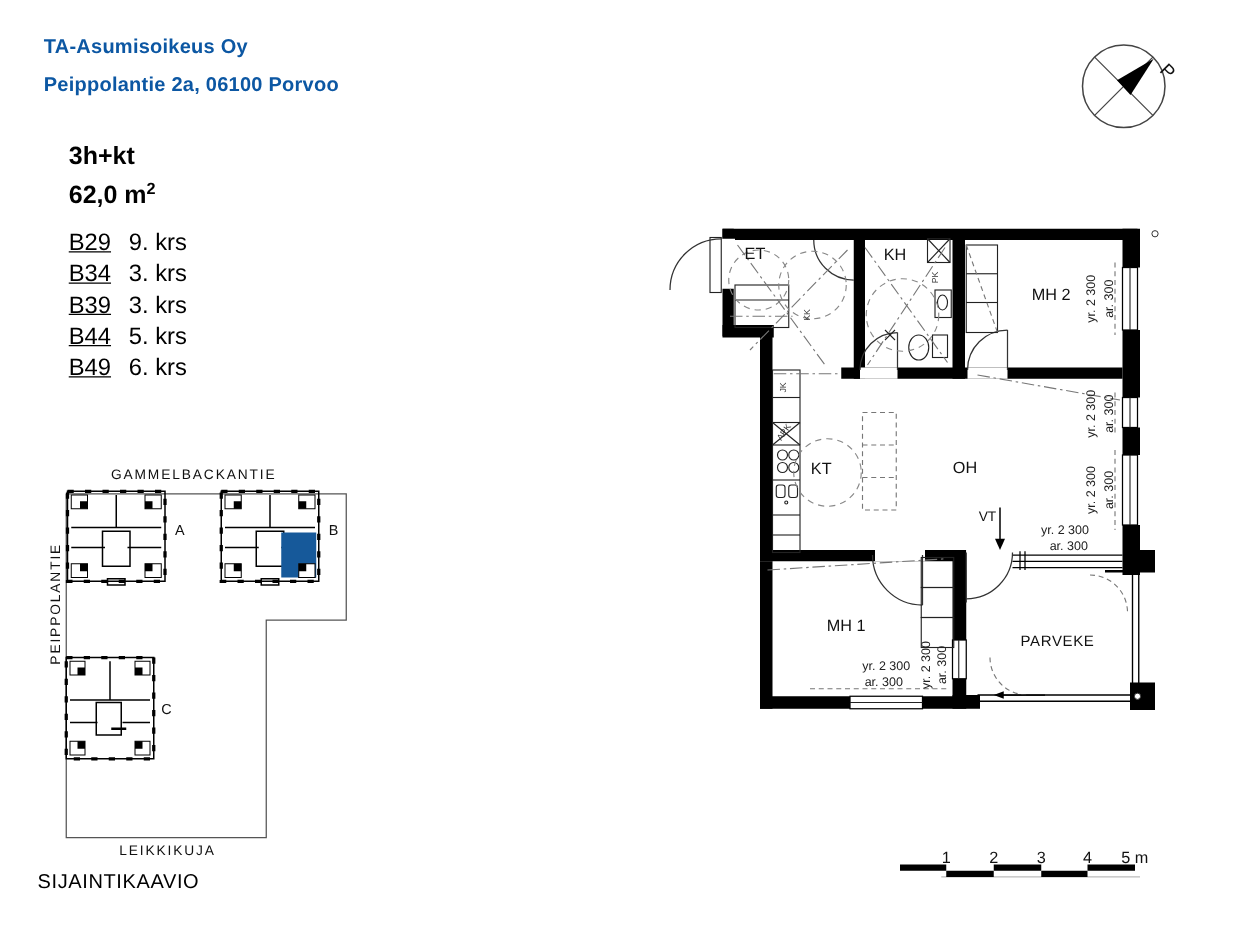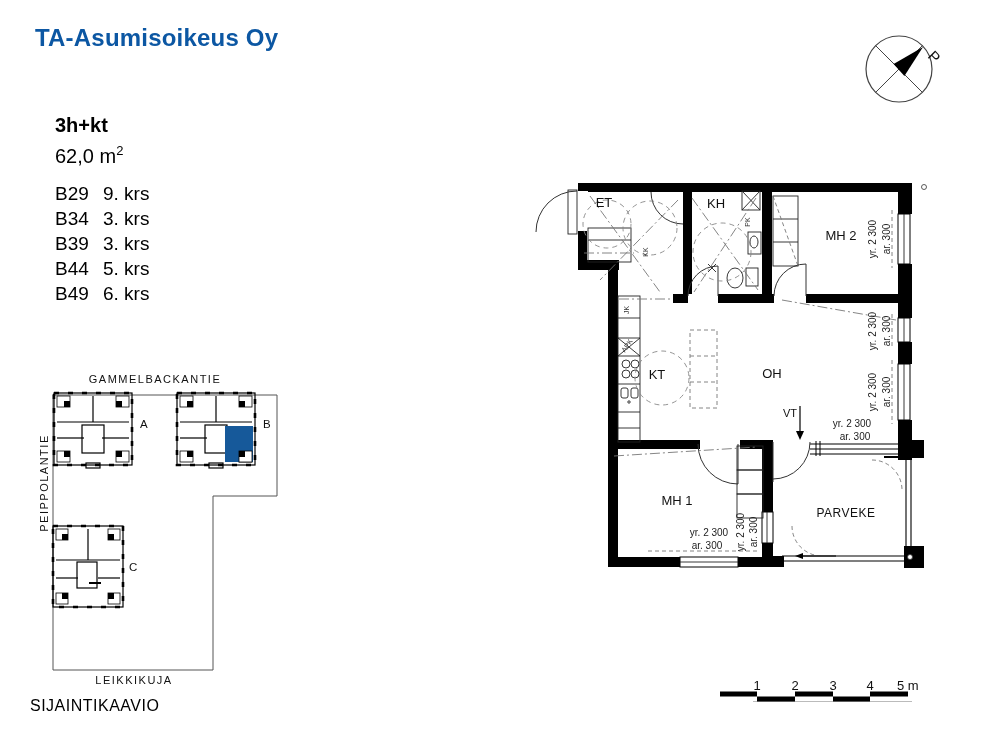--- a/index.html
+++ b/index.html
@@ -1,26 +1,26 @@
 <!DOCTYPE html>
 <html><head>
 <meta charset="utf-8">
 <style>
   html,body{margin:0;padding:0;background:#fff;}
   body{width:1000px;height:750px;position:relative;overflow:hidden;
        font-family:"Liberation Sans",sans-serif;color:#000;}
   .abs{position:absolute;}
-  .title{left:35px;top:22px;font-size:24px;font-weight:bold;
+  .title{left:35px;top:22px;font-size:16px;font-weight:bold;
          color:#0c57a3;line-height:31px;letter-spacing:.2px;}
   .apt{left:35px;top:112px;margin-left:20px;}
   .apt .type{font-size:20px;font-weight:bold;line-height:26px;}
-  .apt .area{font-size:20px;font-weight:normal;line-height:26px;}
+  .apt .area{font-size:20px;font-weight:bold;line-height:26px;}
   .apt .area sup{font-size:13px;}
   .unit-list{margin-top:12px;font-size:19px;line-height:25px;}
-  .unit-row span.code{display:inline-block;width:48px;}
+  .unit-row span.code{display:inline-block;width:48px;text-decoration:underline;}
   svg{position:absolute;overflow:visible;}
   svg text{font-family:"Liberation Sans",sans-serif;fill:#111;}
   .room-label{font-size:13px;}
   .room-label-sm{font-size:12px;letter-spacing:.5px;}
   .ann{font-size:10px;fill:#222;}
   .tiny{font-size:7px;fill:#333;}
   .vt{font-size:11px;}
   .street{font-size:11px;letter-spacing:1.5px;}
   .bldg-label{font-size:11.5px;}
   .caption{left:30px;top:697px;font-size:16px;letter-spacing:.5px;text-align:center;}
@@ -40,20 +40,21 @@
   .bw{stroke:#000;stroke-width:1.2;fill:none;}
   .bwd{stroke:#000;stroke-width:2.6;fill:none;stroke-dasharray:5 9;}
   .balc{fill:#fff;stroke:#000;stroke-width:.8;}
   .csq{fill:#000;}
 </style>
 </head>
 <body>
 
 <div class="abs title">
   <div>TA-Asumisoikeus Oy</div>
+  <div>Peippolantie 2a, 06100 Porvoo</div>
 </div>
 
 <div class="abs apt">
   <div class="type">3h+kt</div>
   <div class="area"><span>62,0 m</span><sup>2</sup></div>
   <div class="unit-list">
     <div class="unit-row"><span class="code">B29</span><span>9. krs</span></div>
     <div class="unit-row"><span class="code">B34</span><span>3. krs</span></div>
     <div class="unit-row"><span class="code">B39</span><span>3. krs</span></div>
     <div class="unit-row"><span class="code">B44</span><span>5. krs</span></div>

